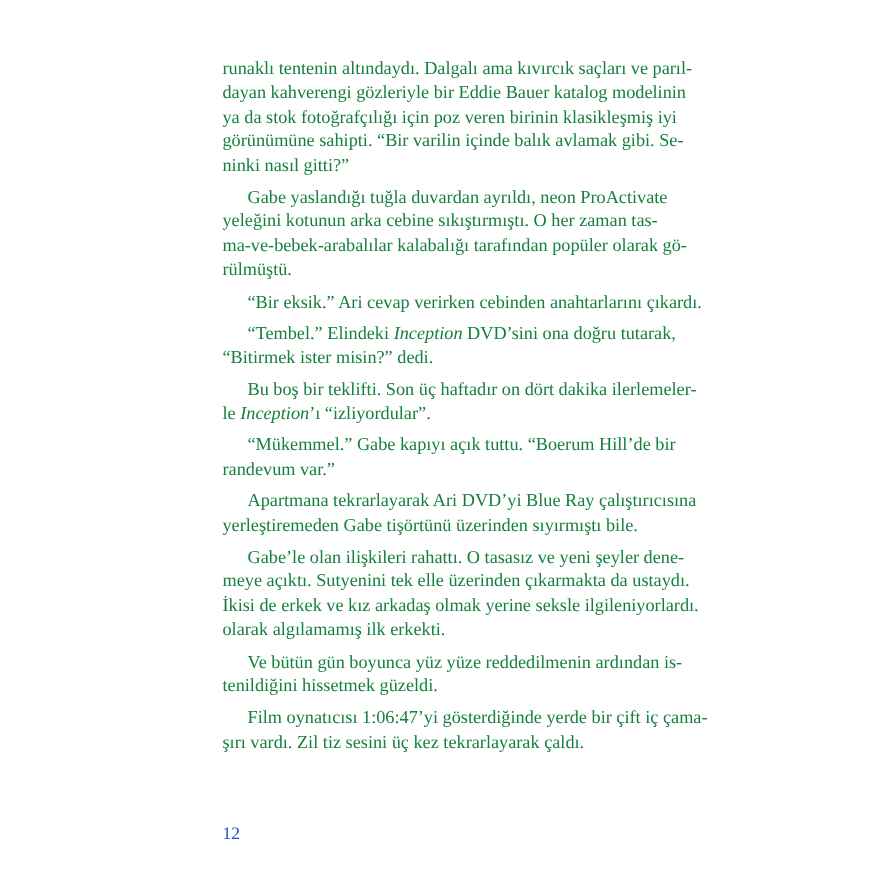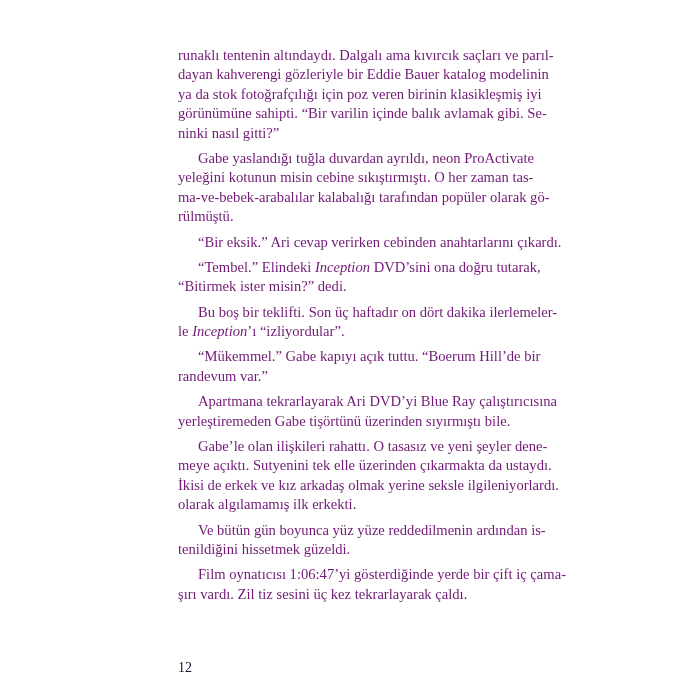--- a/index.html
+++ b/index.html
@@ -14,21 +14,21 @@
       overflow: hidden;
     }
     .page {
       position: absolute;
       left: 178px;
       top: 46px;
       width: 344px;
       font-family: "Liberation Serif", "DejaVu Serif", serif;
       font-size: 14.6px;
       line-height: 19.4px;
-      color: #701a75;
+      color: #15803d;
     }
     .line {
       display: block;
       text-align: justify;
       text-align-last: justify;
       white-space: nowrap;
       height: 19.4px;
     }
     .line.last {
       text-align-last: left;
@@ -38,40 +38,40 @@
     }
     .para-lines {
       margin: 0 0 6px 0;
     }
     .page-number {
       position: absolute;
       left: 178px;
       top: 660px;
       font-family: "Liberation Serif", "DejaVu Serif", serif;
       font-size: 14px;
-      color: #0f172a;
+      color: #1d4ed8;
     }
     i { font-style: italic; }
   </style>
 </head>
 <body>
 
 <div class="page">
 
   <div class="para-lines">
     <span class="line">runaklı tentenin altındaydı. Dalgalı ama kıvırcık saçları ve parıl-</span>
     <span class="line">dayan kahverengi gözleriyle bir Eddie Bauer katalog modelinin</span>
     <span class="line">ya da stok fotoğrafçılığı için poz veren birinin klasikleşmiş iyi</span>
     <span class="line">görünümüne sahipti. “Bir varilin içinde balık avlamak gibi. Se-</span>
     <span class="line last">ninki nasıl gitti?”</span>
   </div>
 
   <div class="para-lines">
     <span class="line indent">Gabe yaslandığı tuğla duvardan ayrıldı, neon ProActivate</span>
-    <span class="line">yeleğini kotunun misin cebine sıkıştırmıştı. O her zaman tas-</span>
+    <span class="line">yeleğini kotunun arka cebine sıkıştırmıştı. O her zaman tas-</span>
     <span class="line">ma-ve-bebek-arabalılar kalabalığı tarafından popüler olarak gö-</span>
     <span class="line last">rülmüştü.</span>
   </div>
 
   <div class="para-lines">
     <span class="line indent last">“Bir eksik.” Ari cevap verirken cebinden anahtarlarını çıkardı.</span>
   </div>
 
   <div class="para-lines">
     <span class="line indent"><span>“Tembel.” Elindeki </span><i>Inception</i><span> DVD’sini ona doğru tutarak,</span></span>

